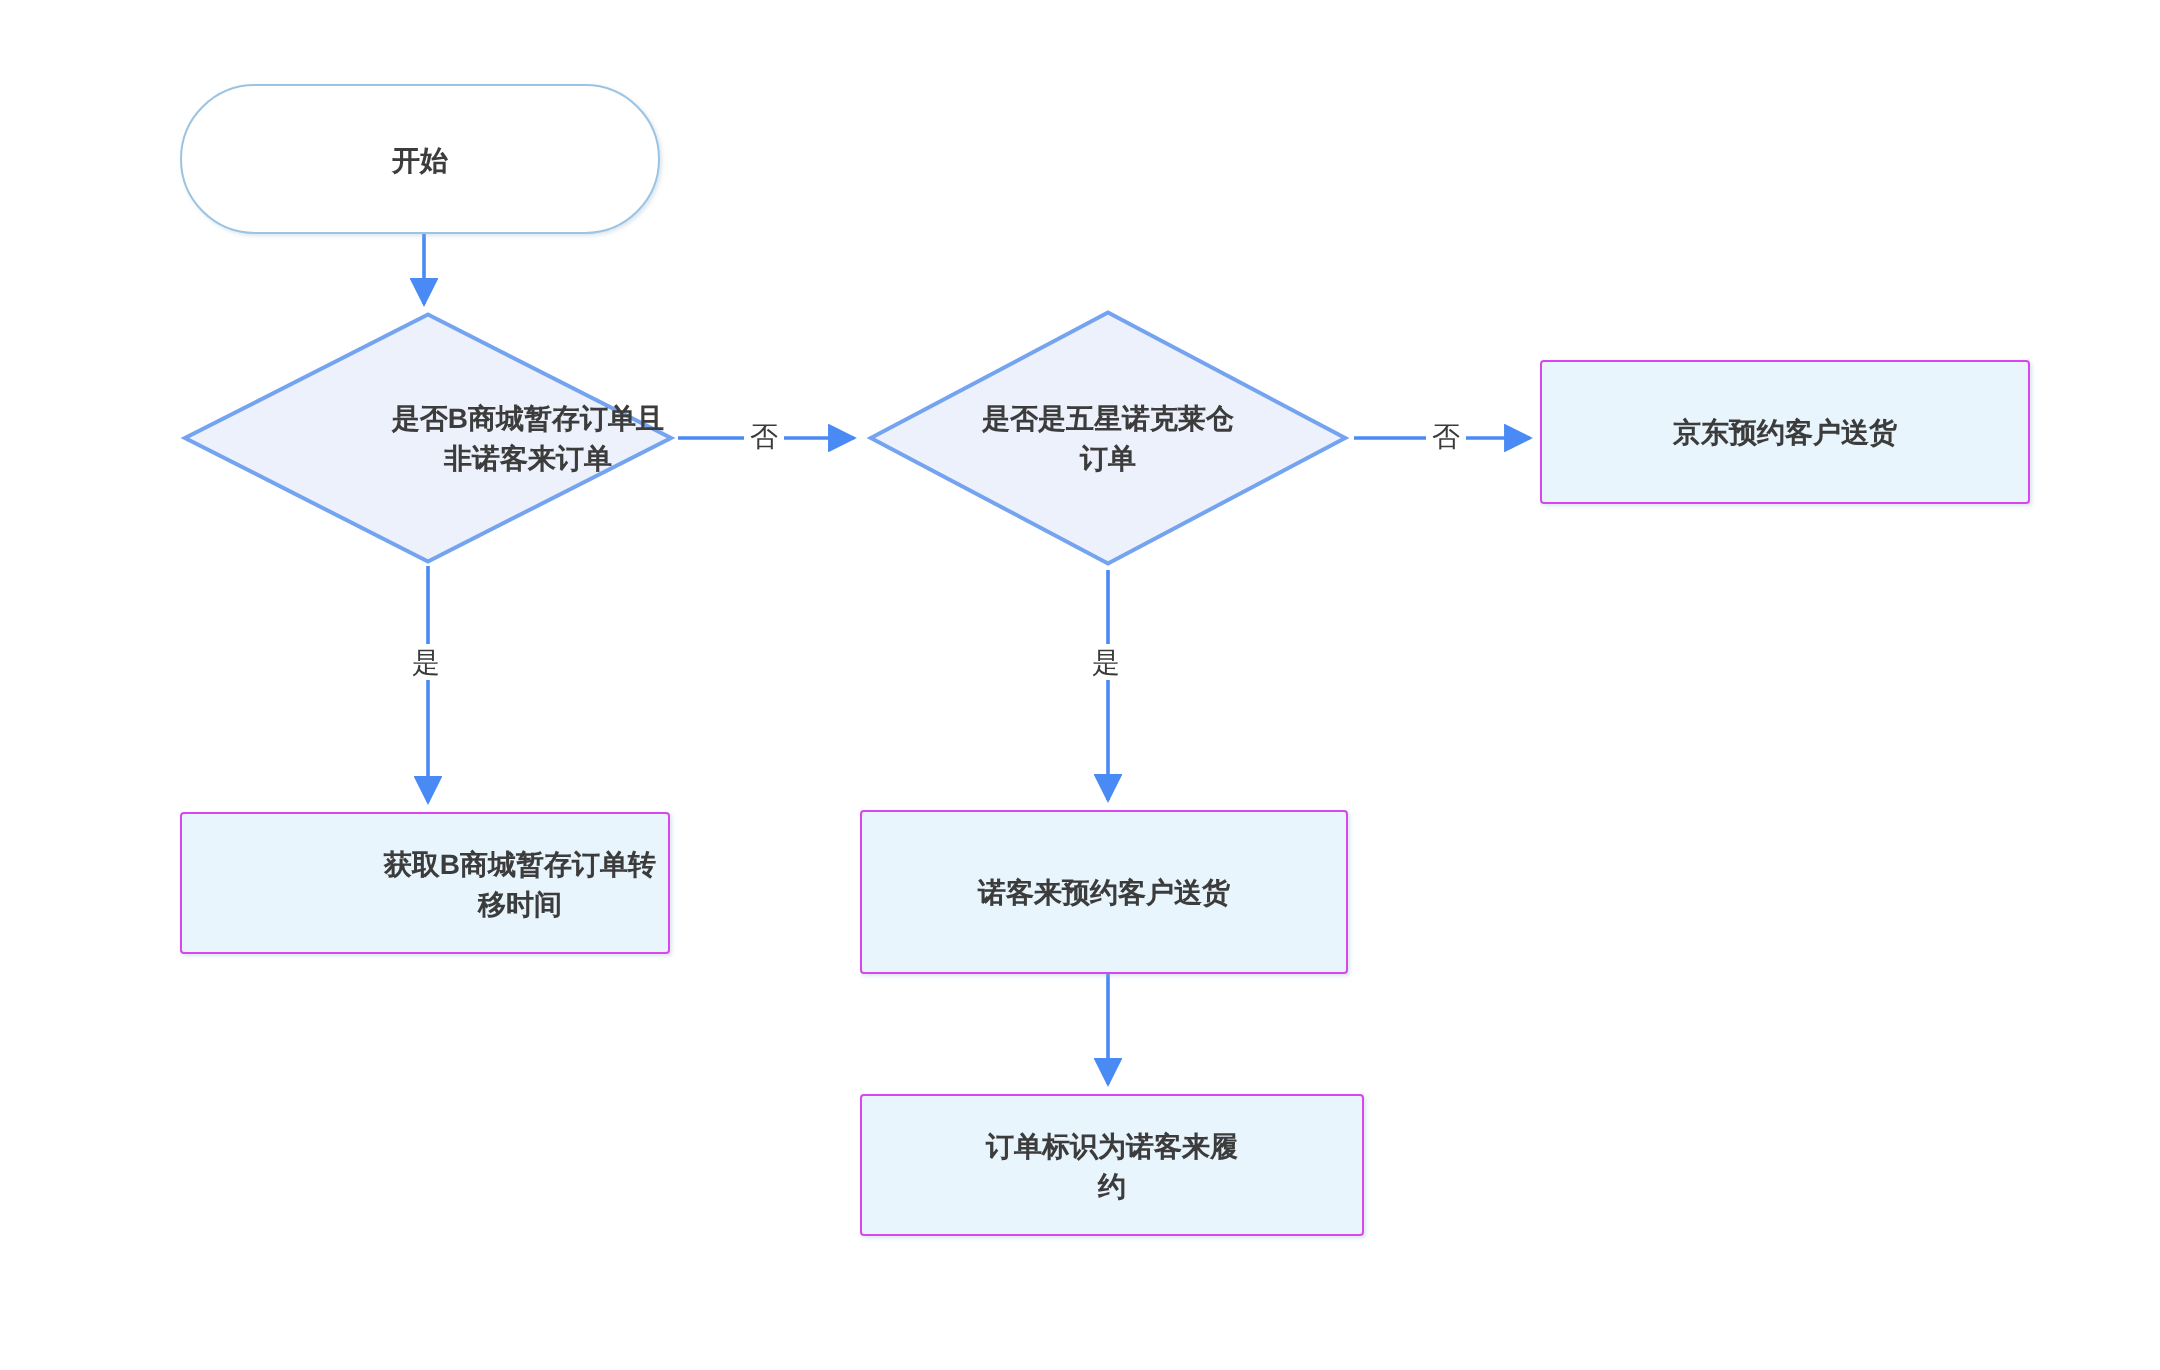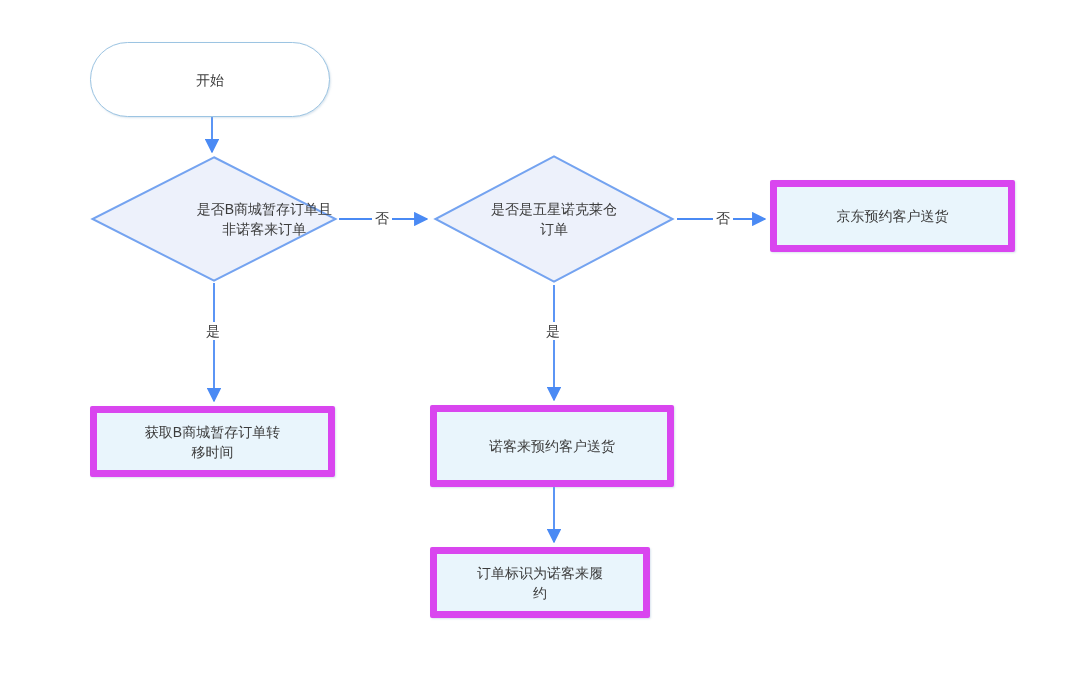--- a/index.html
+++ b/index.html
@@ -32,30 +32,31 @@
     text-align: center;
     font-size: 14px;
     line-height: 20px;
     color: #3c3c3c;
   }
   .node .label {
     position: relative;
     z-index: 2;
     white-space: pre-line;
     padding: 0 6px;
+    font-weight: bold;
   }
   .terminal {
     background: #ffffff;
     border: 1px solid #9cc4e2;
     border-radius: 38px;
     box-shadow: 1px 1px 2px rgba(150, 180, 205, 0.35);
   }
   .process {
     background: #e9f5fc;
-    border: 7px solid #d946ef;
+    border: 1px solid #d946ef;
     box-shadow: 1px 1px 2px rgba(150, 180, 205, 0.35);
     border-radius: 2px;
   }
   .diamond {
     background: transparent;
     border: none;
   }
   .diamond .shape {
     position: absolute;
     left: 0;
@@ -123,30 +124,30 @@
       <polygon points="50,1 99,50 50,99 1,50"></polygon>
     </svg>
     <span class="label">是否是五星诺克莱仓
 订单</span>
   </div>
 
   <div class="node process" style="left:770px; top:180px; width:245px; height:72px;">
     <span class="label">京东预约客户送货</span>
   </div>
 
-  <div class="node process" style="left:90px; top:406px; width:245px; height:71px;">
+  <div class="node process" style="left:90px; top:406px; width:245px; height:71px;justify-content:flex-end;">
     <span class="label">获取B商城暂存订单转
 移时间</span>
   </div>
 
   <div class="node process" style="left:430px; top:405px; width:244px; height:82px;">
     <span class="label">诺客来预约客户送货</span>
   </div>
 
-  <div class="node process" style="left:430px; top:547px; width:220px; height:71px;">
+  <div class="node process" style="left:430px; top:547px; width:252px; height:71px;">
     <span class="label">订单标识为诺客来履
 约</span>
   </div>
 
   <div class="edge-label" style="left:382px; top:218px;">否</div>
   <div class="edge-label" style="left:723px; top:218px;">否</div>
   <div class="edge-label" style="left:213px; top:331px;">是</div>
   <div class="edge-label" style="left:553px; top:331px;">是</div>
 
 </div>

